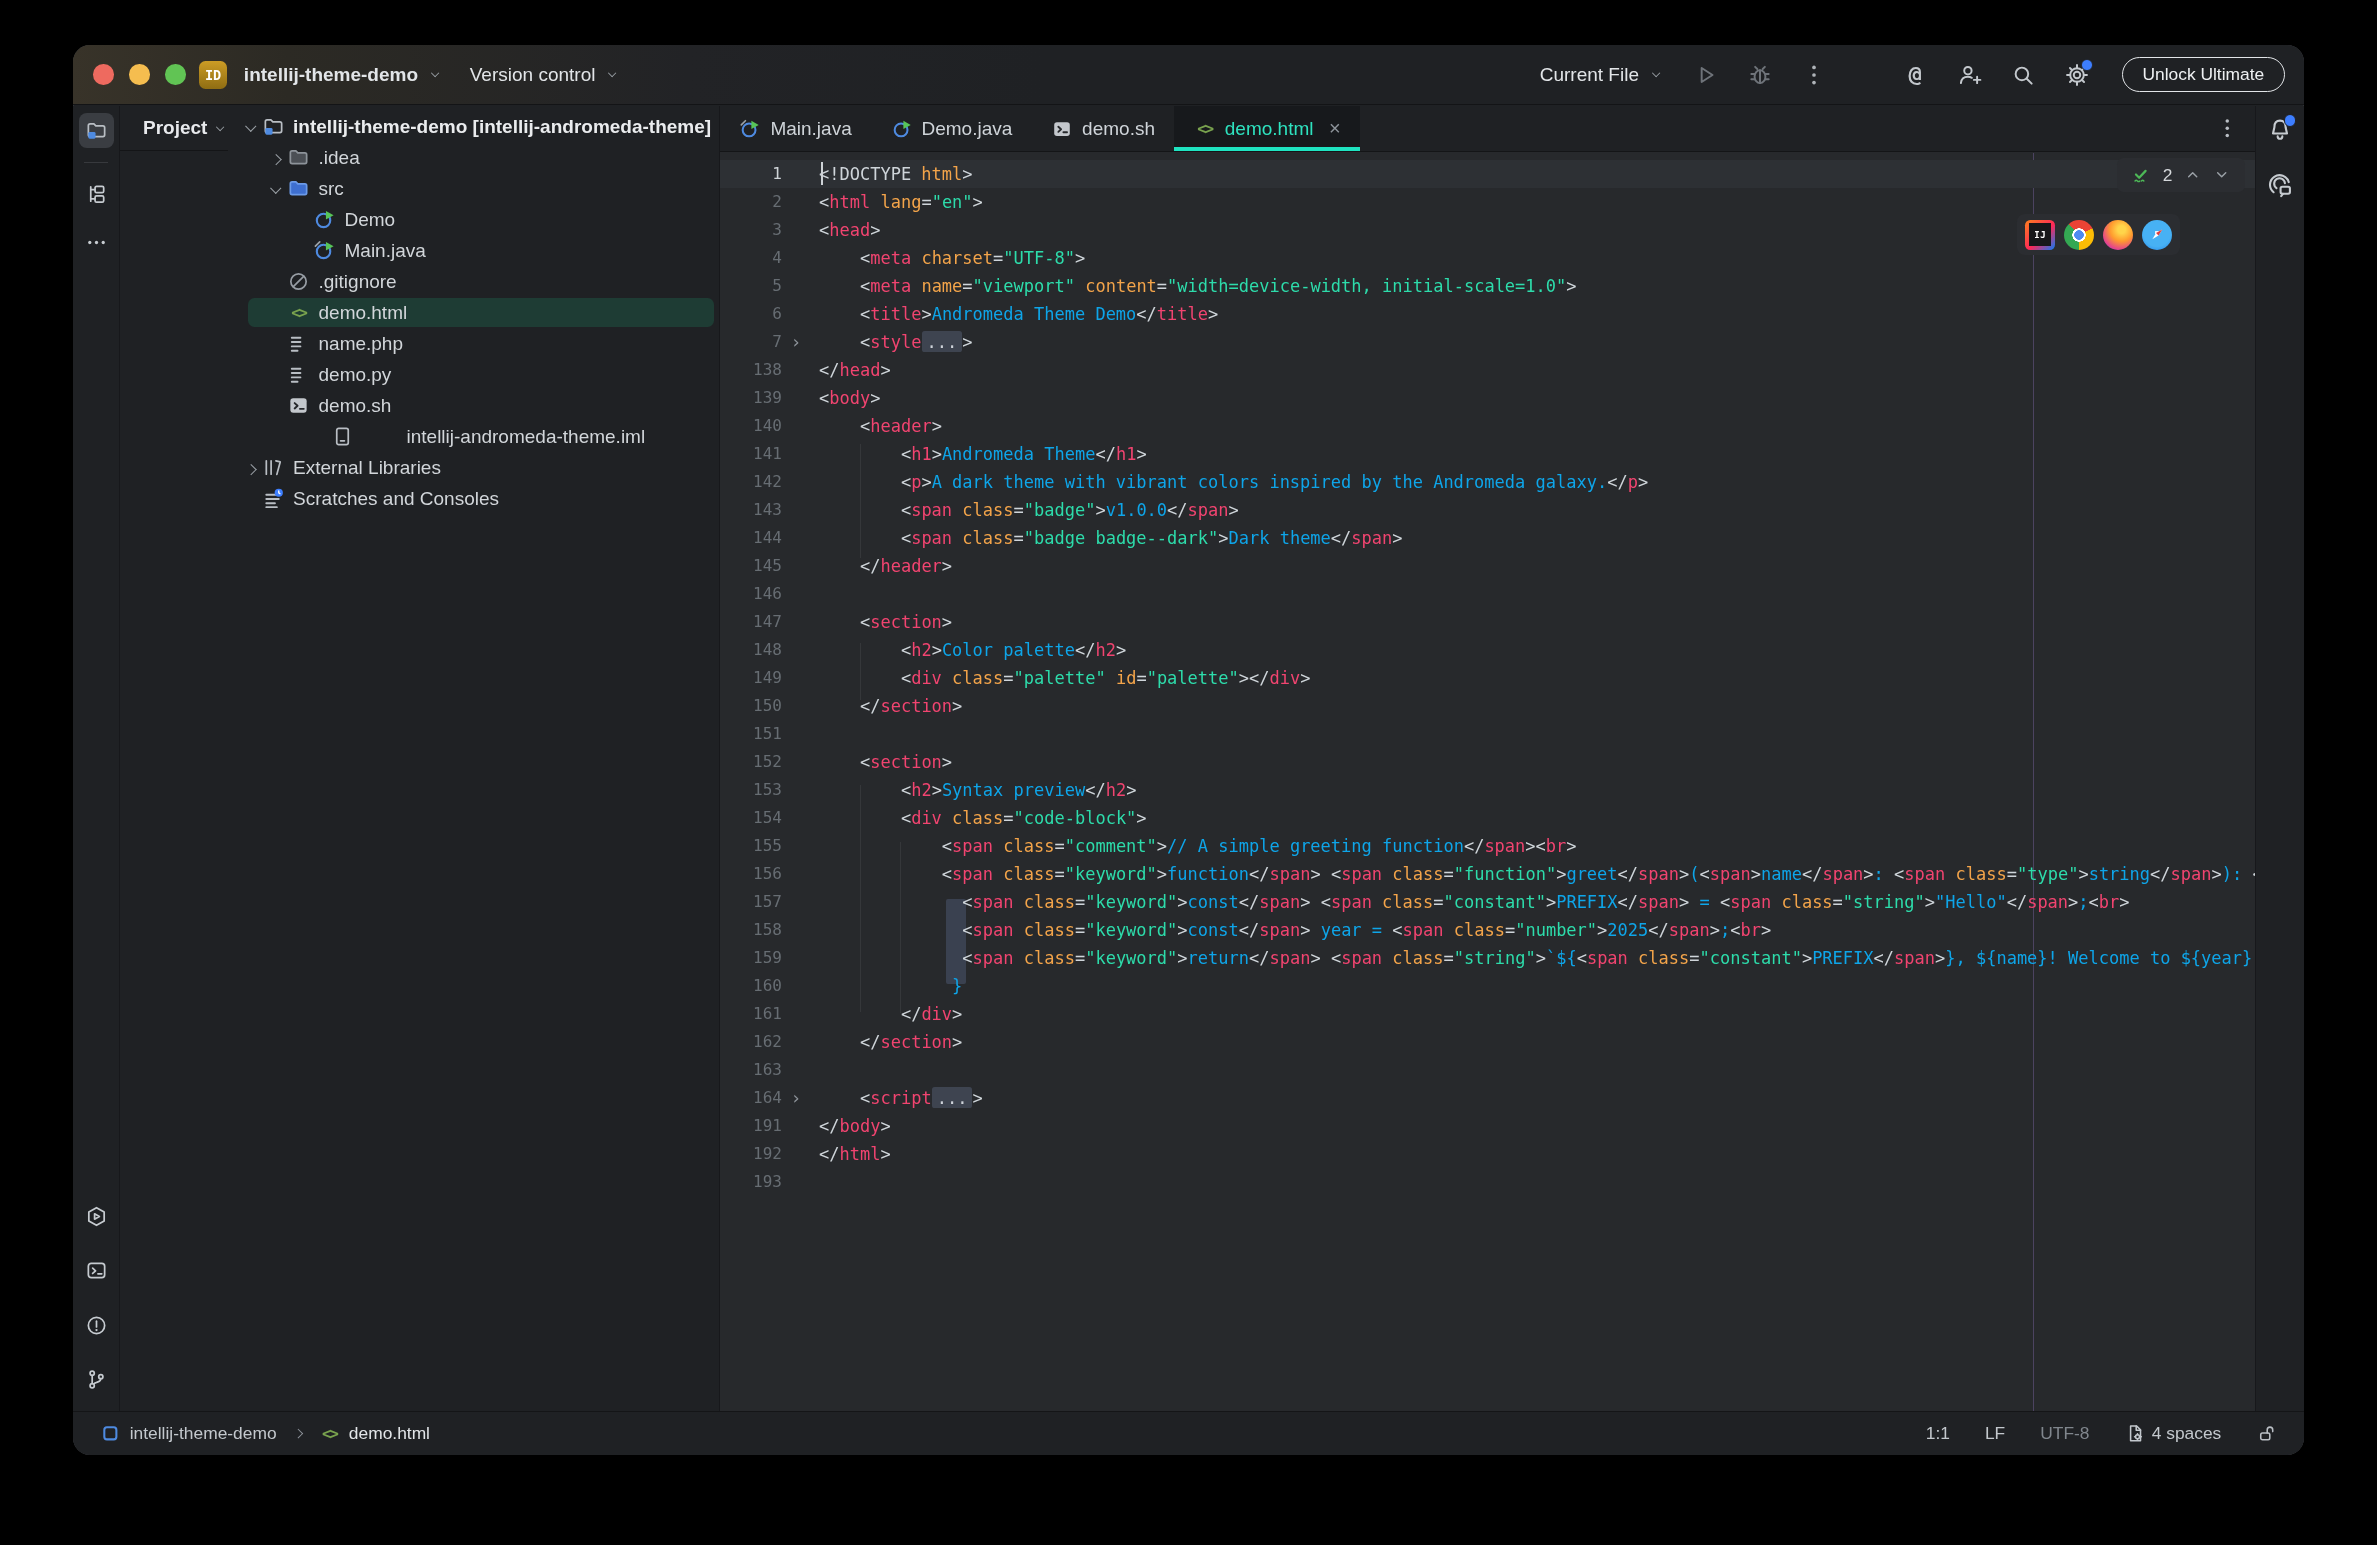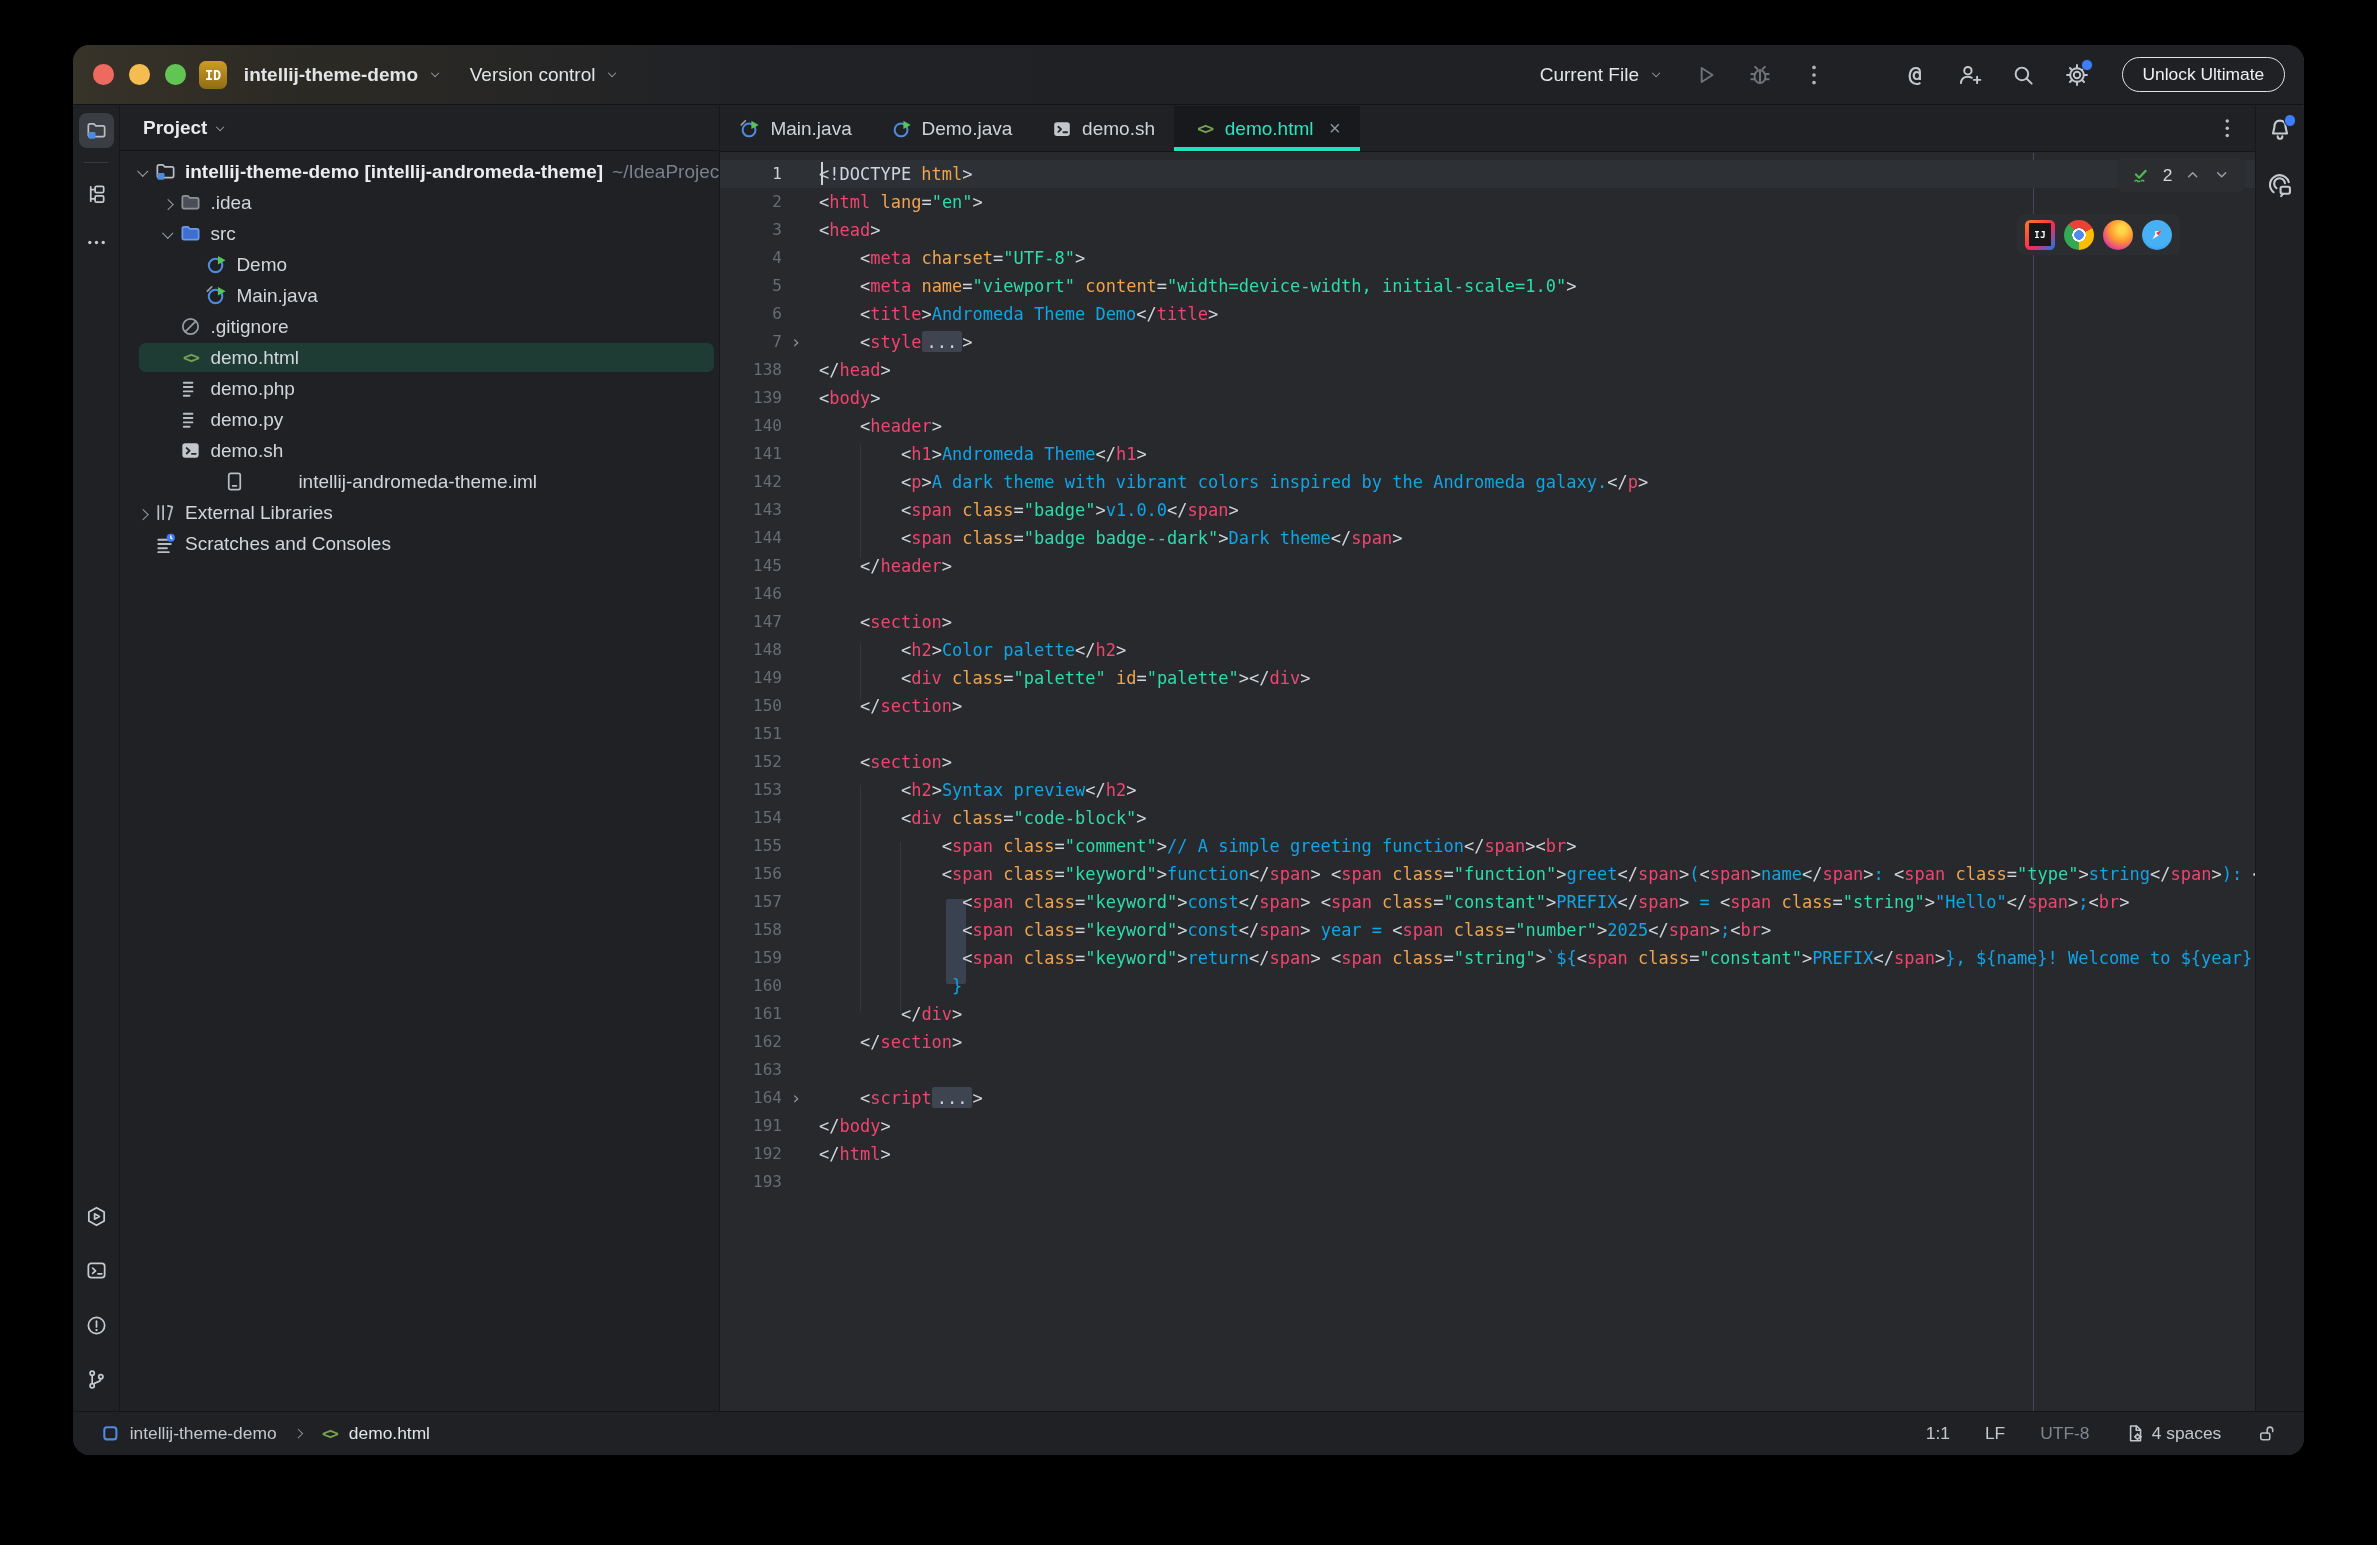--- a/index.html
+++ b/index.html
@@ -40,21 +40,21 @@
   .strip-top,.strip-bottom{display:flex;flex-direction:column;align-items:center}
   .strip-bottom{margin-top:auto;gap:19.4px}
   .strip-top{gap:13px}
   .sbtn{width:35px;height:35px;border-radius:7.8px;display:flex;align-items:center;justify-content:center;color:#c6cbd0}
   .sbtn.active{background:#3a3d42}
   .sbtn .ico{width:23px;height:23px}
   .sdivider{width:24.5px;height:1.3px;background:#37393d;margin:1.3px 0}
   .ico{display:inline-flex;align-items:center;justify-content:center}
   .ico svg{width:100%;height:100%}
   
-  .projpanel{width:600px;flex:none;border-right:0.6px solid #17181b;background:#1f2124;display:flex;flex-direction:column;overflow:hidden}
+  .projpanel{width:600px;flex:none;border-right:0.6px solid #17181b;background:#1f2124;display:flex;flex-direction:row;overflow:hidden}
   .phead{height:45px;flex:none;display:flex;align-items:center;padding-left:23px;border-bottom:0.6px solid #141517;
     color:#e8eaed;font-weight:700;font-size:19px;gap:5.2px}
   .tree{padding-top:5.2px;overflow:hidden}
   .trow{height:31px;display:flex;align-items:center;font-size:19px;color:#d2d6da;position:relative;white-space:nowrap;overflow:hidden}
   .trow>*{position:relative;z-index:1}
   .trow.sel::before{content:"";position:absolute;left:19.4px;right:5.2px;top:1.3px;bottom:1.3px;background:#1e3c34;border-radius:6.5px;z-index:0}
   .ti{width:23px;height:23px;margin-right:8.4px;flex:none}
   .tlabel.b{font-weight:700;color:#eaecee}
   .tsuffix{color:#7b818a;margin-left:9px}
   
@@ -331,21 +331,21 @@
             </span>
             <span class="tlabel">demo.html</span>
           </div>
           <div class="trow" style="padding-left: 37px;">
             <span class="chev n"></span>
             <span class="ico ti">
               <svg viewBox="0 0 24 24" fill="none" stroke="currentColor" stroke-width="1.8" stroke-linecap="round" stroke-linejoin="round">
                 <path d="M5 6h9M5 10.5h9M5 15h9M5 19.5h6" stroke="#b9bec4" stroke-width="2"></path>
               </svg>
             </span>
-            <span class="tlabel">demo.php</span>
+            <span class="tlabel">name.php</span>
           </div>
           <div class="trow" style="padding-left: 37px;">
             <span class="chev n"></span>
             <span class="ico ti">
               <svg viewBox="0 0 24 24" fill="none" stroke="currentColor" stroke-width="1.8" stroke-linecap="round" stroke-linejoin="round">
                 <path d="M5 6h9M5 10.5h9M5 15h9M5 19.5h6" stroke="#b9bec4" stroke-width="2"></path>
               </svg>
             </span>
             <span class="tlabel">demo.py</span>
           </div>

